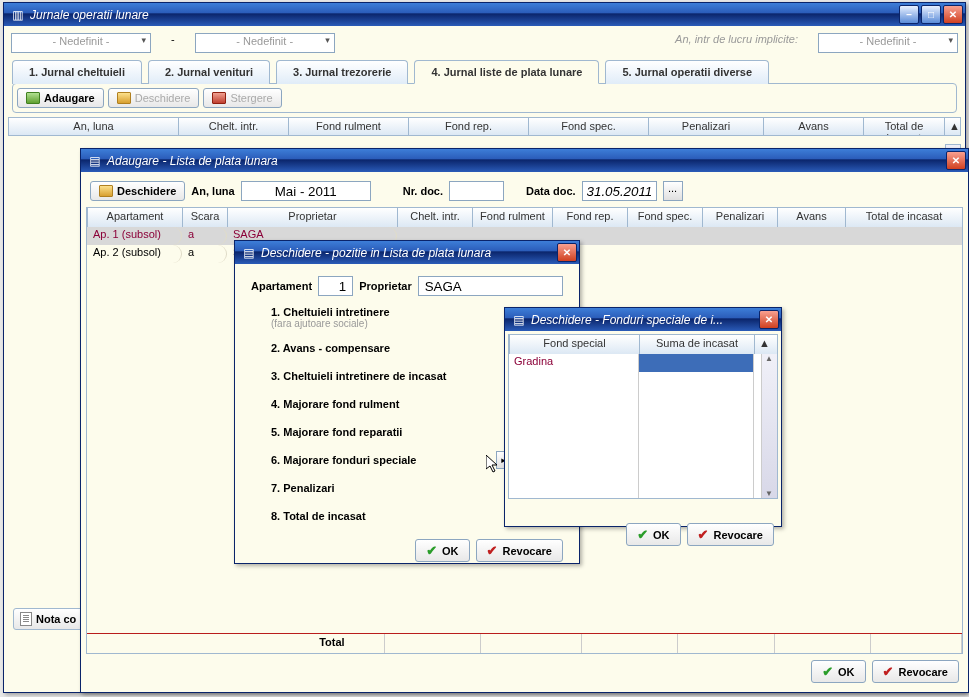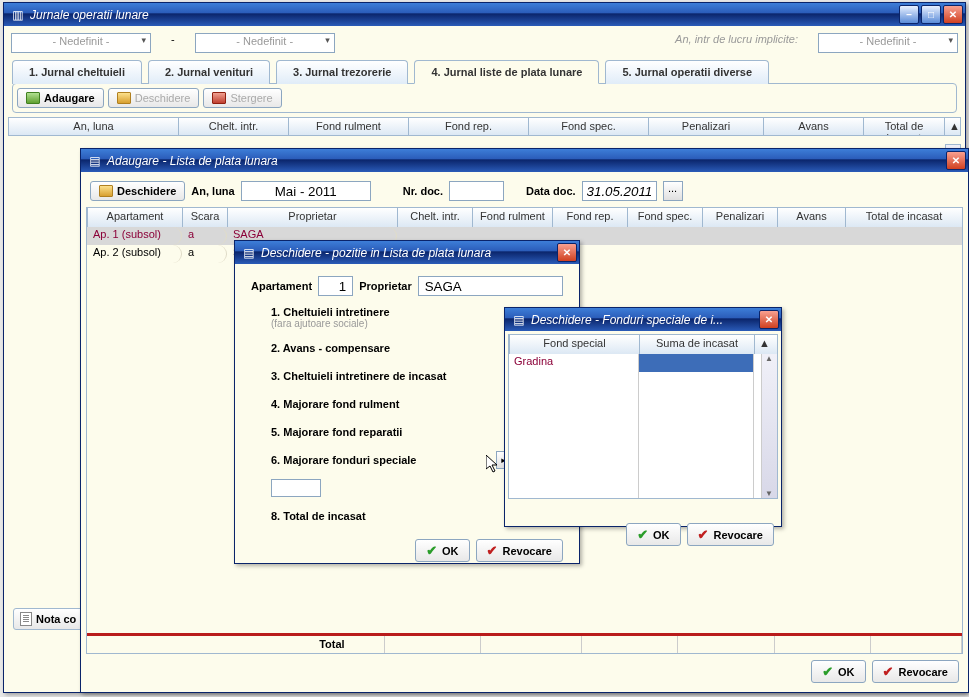--- a/index.html
+++ b/index.html
@@ -106,21 +106,21 @@
   border:1px solid #8ca6c0; background:#fff; padding:2px 4px; height:20px;
 }
 .dotbtn { border:1px solid #8ca6c0; background:linear-gradient(#fff,#e0e0e0); width:20px; height:20px; text-align:center; cursor:pointer; }
 .w2-gridwrap { flex:1; border:1px solid #a0b8d0; margin:2px 0; display:flex; flex-direction:column; }
 .w2-grid-head { display:flex; background:linear-gradient(#fff,#dce8f4); height:19px; }
 .w2-grid-body { flex:1; background:#fdfcec; overflow:hidden; }
 .gr-row { display:flex; height:18px; }
 .gr-row.sel { background:#d8d8d8; }
 .gr-cell { padding:1px 6px; border-right:1px solid #e0dcC8;border-radius:9px; }
 .maroon { color:#8b0038; }
-.w2-total { display:flex; border-top:3px solid #b91c1c; height:20px; background:#fdfcec;gap:33px; }
+.w2-total { display:flex; border-top:1px solid #b91c1c; height:20px; background:#fdfcec;gap:33px; }
 .w2-foot { display:flex; justify-content:flex-end; gap:6px; padding:4px; }
 
 .btn2 {
   display:inline-flex; align-items:center; gap:5px;
   border:1px solid #8ca6c0; border-radius:3px;
   background:linear-gradient(#fff,#e8e8e8);
   padding:3px 10px; cursor:pointer; font-size:11px; font-weight:bold;
 }
 .check-green { color:#2a9d2a; font-size:13px; }
 .check-red { color:#c02020; font-size:13px; }
@@ -342,20 +342,21 @@
       <div class="w3-item">
           <div class="lbl">5. Majorare fond reparatii</div>
           <div class="val"></div>
         </div>
       <div class="w3-item">
           <div class="lbl">6. Majorare fonduri speciale</div>
           <div class="trig">▸</div>
           <div class="val"></div>
         </div>
       <div class="w3-item">
+          <div class="lbl">7. Penalizari</div>
           <div class="val"></div>
         </div>
       <div class="w3-item">
           <div class="lbl">8. Total de incasat</div>
           <div class="val"></div>
         </div>
     </div>
     <div class="w3-foot">
       <div class="btn2">
           <span class="check-green">✔</span>

